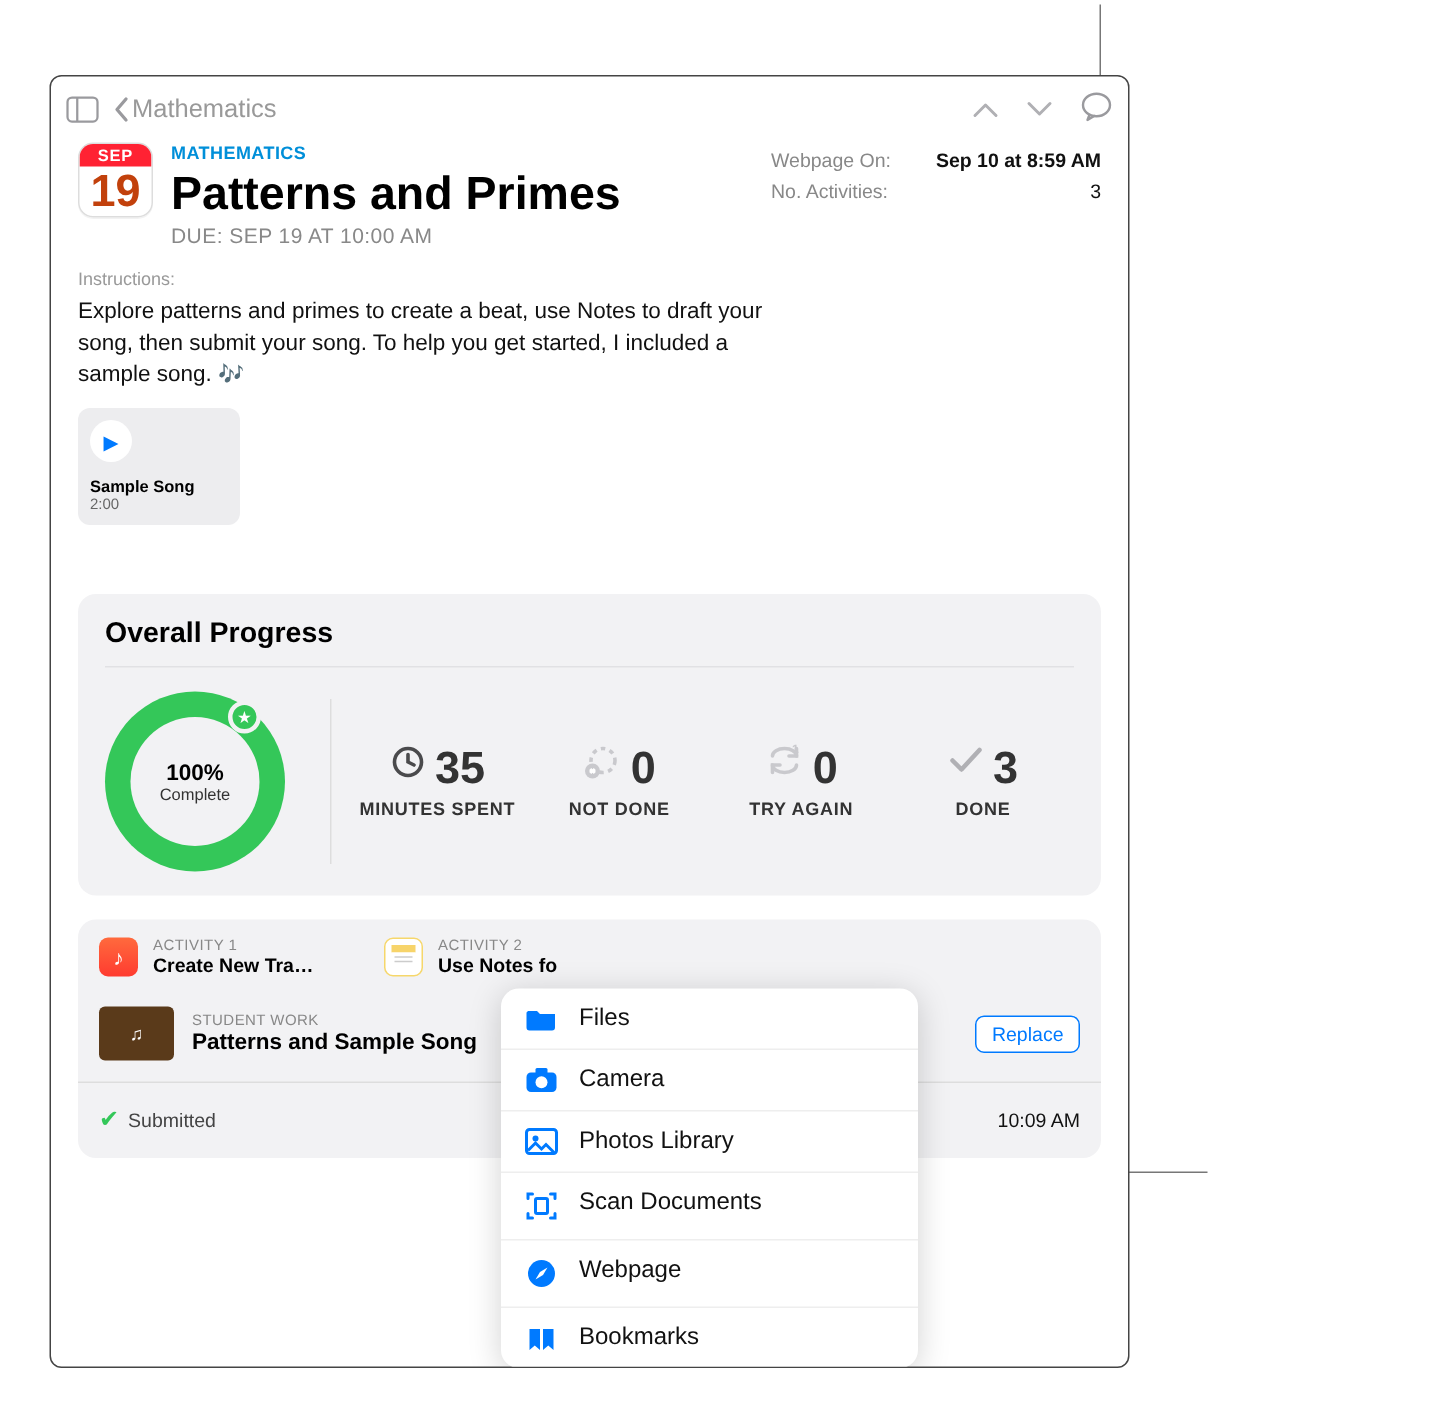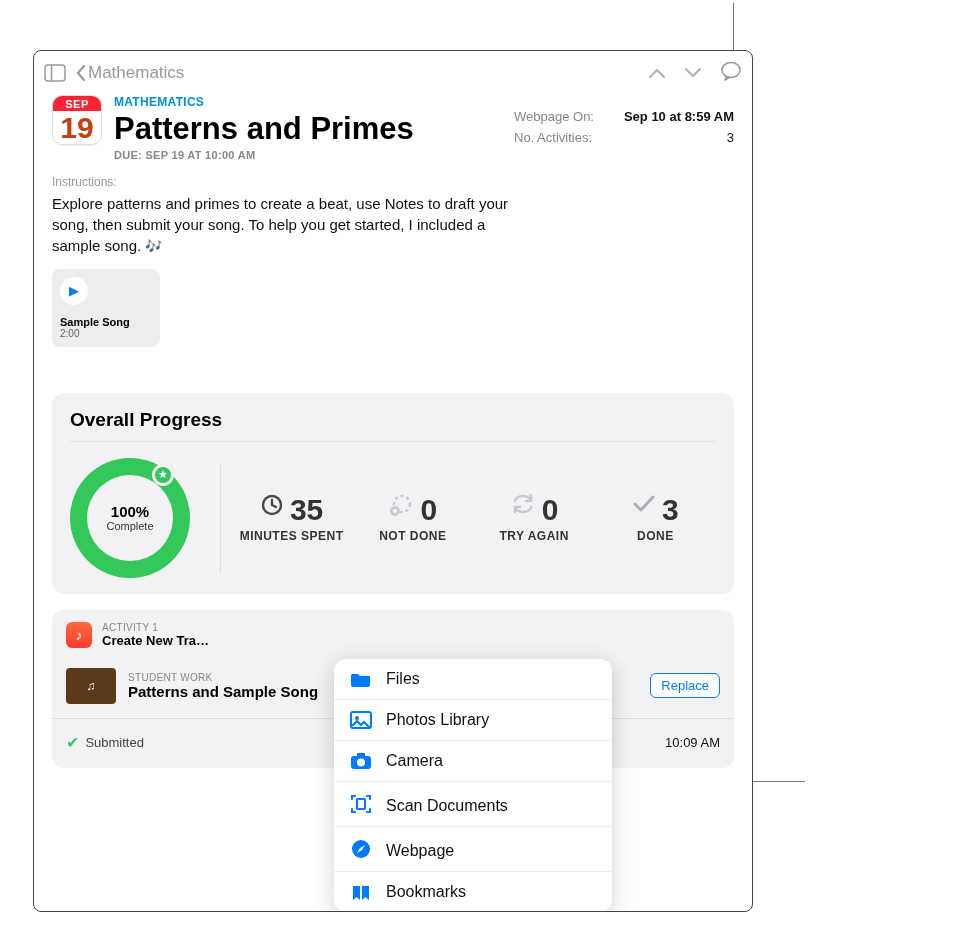--- a/index.html
+++ b/index.html
@@ -12,28 +12,28 @@
   .callout-h { position:absolute; left:690px; top:781px; width:115px; height:1px; background:#777; }
 
   .navbar { display:flex; align-items:center; height:44px; padding:0 10px; }
   .nav-left { display:flex; align-items:center; gap:8px; flex:1;}
   .nav-right { display:flex; align-items:center; gap:18px; }
   .sidebar-btn { width:22px; height:18px; color:#888; display:flex; align-items:center; justify-content:center;}
   .back-btn { display:flex; align-items:center; color:#999; font-size:17px; gap:0px; }
   .chev-up, .chev-down, .bubble { color:#aaa; }
   .chev-up, .chev-down { font-size:18px; }
 
-  .header-row { display:flex; padding:0 18px; gap:4px;align-items:center; }
+  .header-row { display:flex; padding:0 18px; gap:4px; }
   .header-left { flex:1; display:flex; gap:12px; }
   .cal-icon { width:50px; height:50px; border:1px solid #ddd; border-radius:10px; box-shadow:0 1px 0 rgba(0,0,0,.05); overflow:hidden; display:flex; flex-direction:column; font-weight:600; }
   .cal-top { background:#f23; color:#fff; text-align:center; font-size:11px; padding:2px 0 1px; letter-spacing:0.5px;}
   .cal-day { flex:1; display:flex; align-items:center; justify-content:center; font-size:30px; color:#c2410c; }
   .subject { color:#008fd9; font-size:12px; font-weight:600; letter-spacing:0.3px; }
   .title { font-size:31px; font-weight:700; margin:2px 0 2px; }
-  .due { color:#888; font-size:11px; letter-spacing:0.3px;font-weight:bold; }
+  .due { color:#888; font-size:14px; letter-spacing:0.3px; }
 
   .header-right { width:220px; padding-top:4px; font-size:13px;}
   .meta-row { display:flex; justify-content:space-between; color:#888; margin-bottom:6px;}
   .meta-row .val{ color:#111; font-weight:600; }
   .meta-row.second .val{ font-weight:500; }
 
   .instr-section { padding:14px 18px 0; }
   .instr-label { color:#999; font-size:12px; margin-bottom:4px; }
   .instr-body { font-size:15px; color:#111; max-width:460px; line-height:1.4; }
   .music-notes { font-size:14px; }
@@ -77,21 +77,21 @@
   .work-txt .lbl { font-size:10px; color:#888; letter-spacing:0.3px;}
   .work-txt .nm { font-size:15px; font-weight:700; }
   .replace-btn { margin-left:auto; border:1px solid #007aff; color:#007aff; background:#fff; border-radius:6px; padding:4px 10px; font-size:13px; }
 
   .hr2 { height:1px; background:#ddd; margin:14px -14px; }
   .sub-row { display:flex; align-items:center; gap:6px; font-size:13px; color:#444; padding:0 0 4px;}
   .checkmark { color:#34c759; font-size:16px; }
   .sub-row .time { margin-left:auto; color:#111; }
 
   .menu-popover { position:absolute; left:300px; top:608px; width:278px; background:#fff; border-radius:12px; box-shadow:0 4px 22px rgba(0,0,0,.18); overflow:hidden; z-index:10;}
-  .menu-item { display:flex; align-items:flex-end; gap:14px; padding:11px 16px; font-size:16px; color:#111; border-bottom:1px solid #eee; }
+  .menu-item { display:flex; align-items:flex-start; gap:14px; padding:11px 16px; font-size:16px; color:#111; border-bottom:1px solid #eee; }
   .menu-item:last-child{ border-bottom:none;}
   .mi-icon { width:22px; color:#007aff; display:flex; align-items:center; justify-content:center;}
 
 </style>
 </head>
 <body>
 
 <div class="callout-v"></div>
 <div class="callout-h"></div>
 
@@ -241,20 +241,34 @@
 
   <div class="activities-card">
     <div class="act-row">
       <div class="act-item">
         <div class="act-icon music">♪</div>
         <div>
           <div class="act-label">ACTIVITY 1</div>
           <div class="act-name">Create New Tra…</div>
         </div>
       </div>
+      <div class="act-item">
+        <div class="act-icon notes">
+          <svg width="18" height="18">
+              <rect x="1" y="1" width="16" height="5" fill="#f7d46a"></rect>
+              <rect x="1" y="6" width="16" height="11" fill="#fff"></rect>
+              <line x1="3" y1="9" x2="15" y2="9" stroke="#ccc"></line>
+              <line x1="3" y1="12" x2="15" y2="12" stroke="#ccc"></line>
+            </svg>
+        </div>
+        <div>
+          <div class="act-label">ACTIVITY 2</div>
+          <div class="act-name">Use Notes fo</div>
+        </div>
+      </div>
     </div>
 
     <div class="work-row">
       <div class="thumb">♫</div>
       <div class="work-txt">
         <div class="lbl">STUDENT WORK</div>
         <div class="nm">Patterns and Sample Song</div>
       </div>
       <button class="replace-btn">Replace</button>
     </div>
@@ -272,39 +286,39 @@
       <span class="mi-icon">
           <svg width="22" height="18">
             <path d="M2 4h6l2 2h10v9a2 2 0 0 1-2 2H3a2 2 0 0 1-2-2V5z" fill="#007aff"></path>
           </svg>
         </span>
       <span>Files</span>
     </div>
     <div class="menu-item">
       <span class="mi-icon">
           <svg width="22" height="18">
+            <rect x="1" y="4" width="20" height="13" rx="3" fill="#007aff"></rect>
+            <rect x="7" y="1" width="8" height="4" rx="1" fill="#007aff"></rect>
+            <circle cx="11" cy="10.5" r="4" fill="#fff"></circle>
+          </svg>
+        </span>
+      <span>Camera</span>
+    </div>
+    <div class="menu-item">
+      <span class="mi-icon">
+          <svg width="22" height="18">
             <rect x="1" y="1" width="20" height="16" rx="2" fill="none" stroke="#007aff" stroke-width="2"></rect>
             <circle cx="7" cy="7" r="2" fill="#007aff"></circle>
             <path d="M2 15l5-5 4 4 3-3 6 6" fill="none" stroke="#007aff" stroke-width="2"></path>
           </svg>
         </span>
       <span>Photos Library</span>
     </div>
     <div class="menu-item">
       <span class="mi-icon">
-          <svg width="22" height="18">
-            <rect x="1" y="4" width="20" height="13" rx="3" fill="#007aff"></rect>
-            <rect x="7" y="1" width="8" height="4" rx="1" fill="#007aff"></rect>
-            <circle cx="11" cy="10.5" r="4" fill="#fff"></circle>
-          </svg>
-        </span>
-      <span>Camera</span>
-    </div>
-    <div class="menu-item">
-      <span class="mi-icon">
           <svg width="22" height="22">
             <path d="M2 6V3h3M20 6V3h-3M2 16v3h3M20 16v3h-3" fill="none" stroke="#007aff" stroke-width="2" stroke-linecap="round"></path>
             <rect x="7" y="6" width="8" height="10" rx="1" fill="none" stroke="#007aff" stroke-width="2"></rect>
           </svg>
         </span>
       <span>Scan Documents</span>
     </div>
     <div class="menu-item">
       <span class="mi-icon">
           <svg width="22" height="22">

